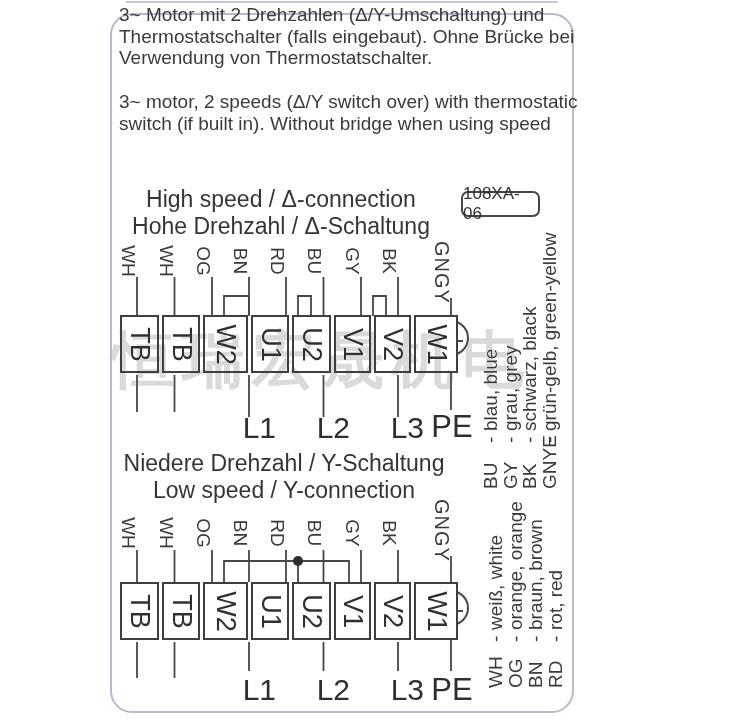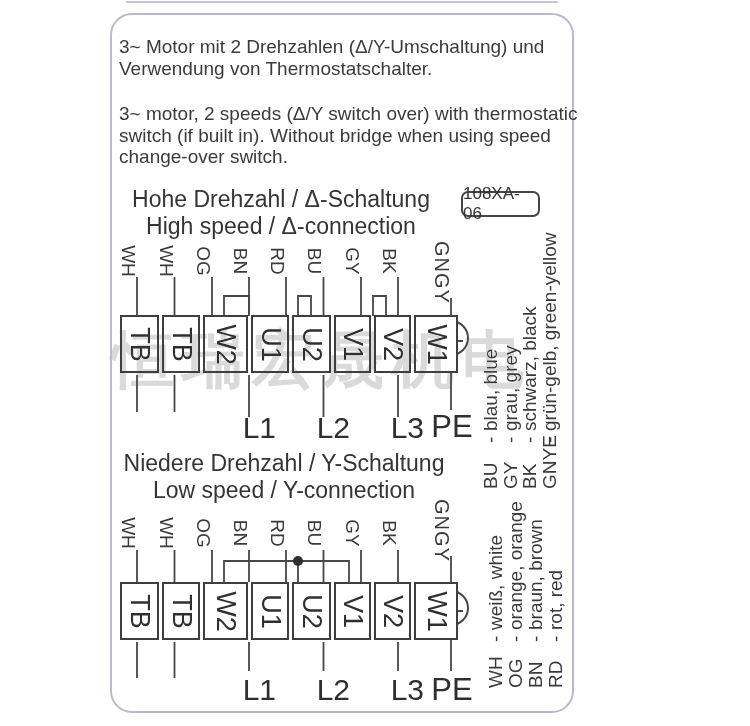--- a/index.html
+++ b/index.html
@@ -68,33 +68,33 @@
       <path d="M137,642 V678 M174.5,642 V678 M249,642 V671 M323.5,642 V671 M398,642 V671"></path>
       <path d="M451,556 V591 M451,625 V671"></path>
     </g>
     <circle cx="298" cy="561" r="5" fill="#2e2e2e" stroke="none"></circle>
     <g stroke="#474747" stroke-width="2" fill="none">
       <circle cx="451" cy="608" r="17"></circle>
       <path d="M451,592 V607 M439,611 H463 M444,616.5 H458 M447.5,622 H454.5"></path>
     </g>
   </svg>
 
-  <div class="intro" style="top:36px;">
+  <div class="intro" style="top:4px;">
     <div>3~ Motor mit 2 Drehzahlen (Δ/Y-Umschaltung) und</div>
+    <div>Thermostatschalter (falls eingebaut). Ohne Brücke bei</div>
     <div>Verwendung von Thermostatschalter.</div>
   </div>
-  <div class="intro" style="top:91px;margin-top:12px;">
+  <div class="intro" style="top:91px;">
     <div>3~ motor, 2 speeds (Δ/Y switch over) with thermostatic</div>
     <div>switch (if built in). Without bridge when using speed</div>
-    <div>change-over switch.</div>
   </div>
 
   <div class="heading" style="left:119px;top:186px;width:324px;">
+    <div>High speed / Δ-connection</div>
     <div>Hohe Drehzahl / Δ-Schaltung</div>
-    <div>High speed / Δ-connection</div>
   </div>
   <div class="badge">108XA-06</div>
 
   <div class="wlab" style="left:110px;top:244px;">
       <span>WH</span>
     </div>
   <div class="wlab" style="left:147.5px;top:244px;">
       <span>WH</span>
     </div>
   <div class="wlab" style="left:185px;top:244px;">

